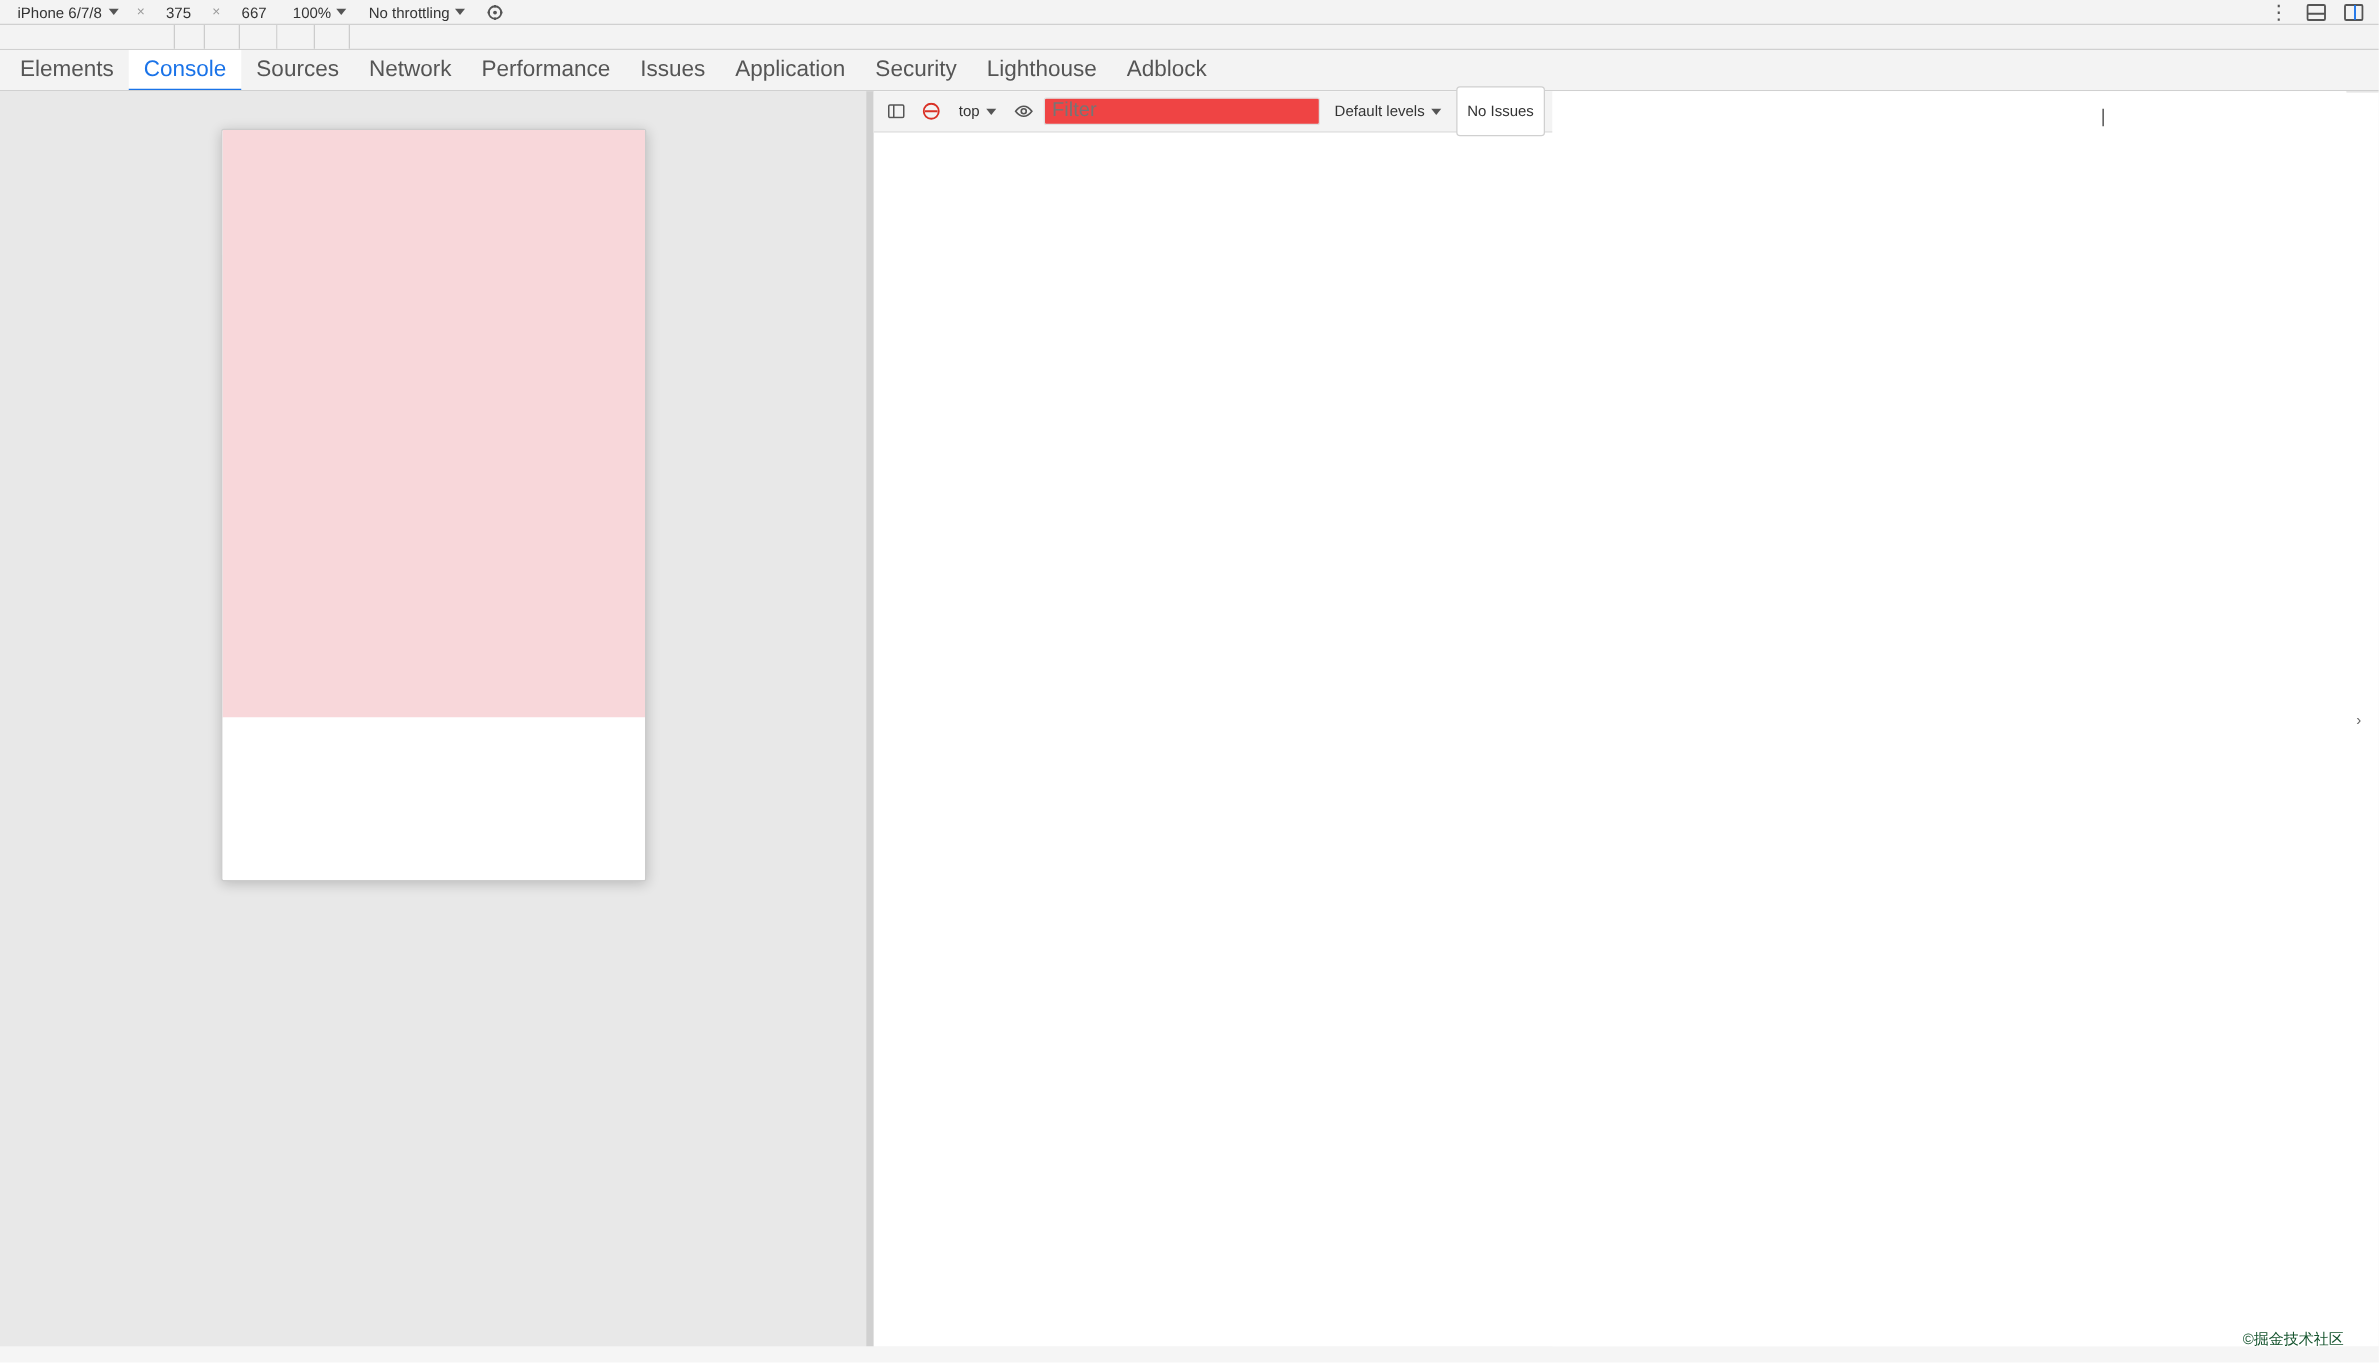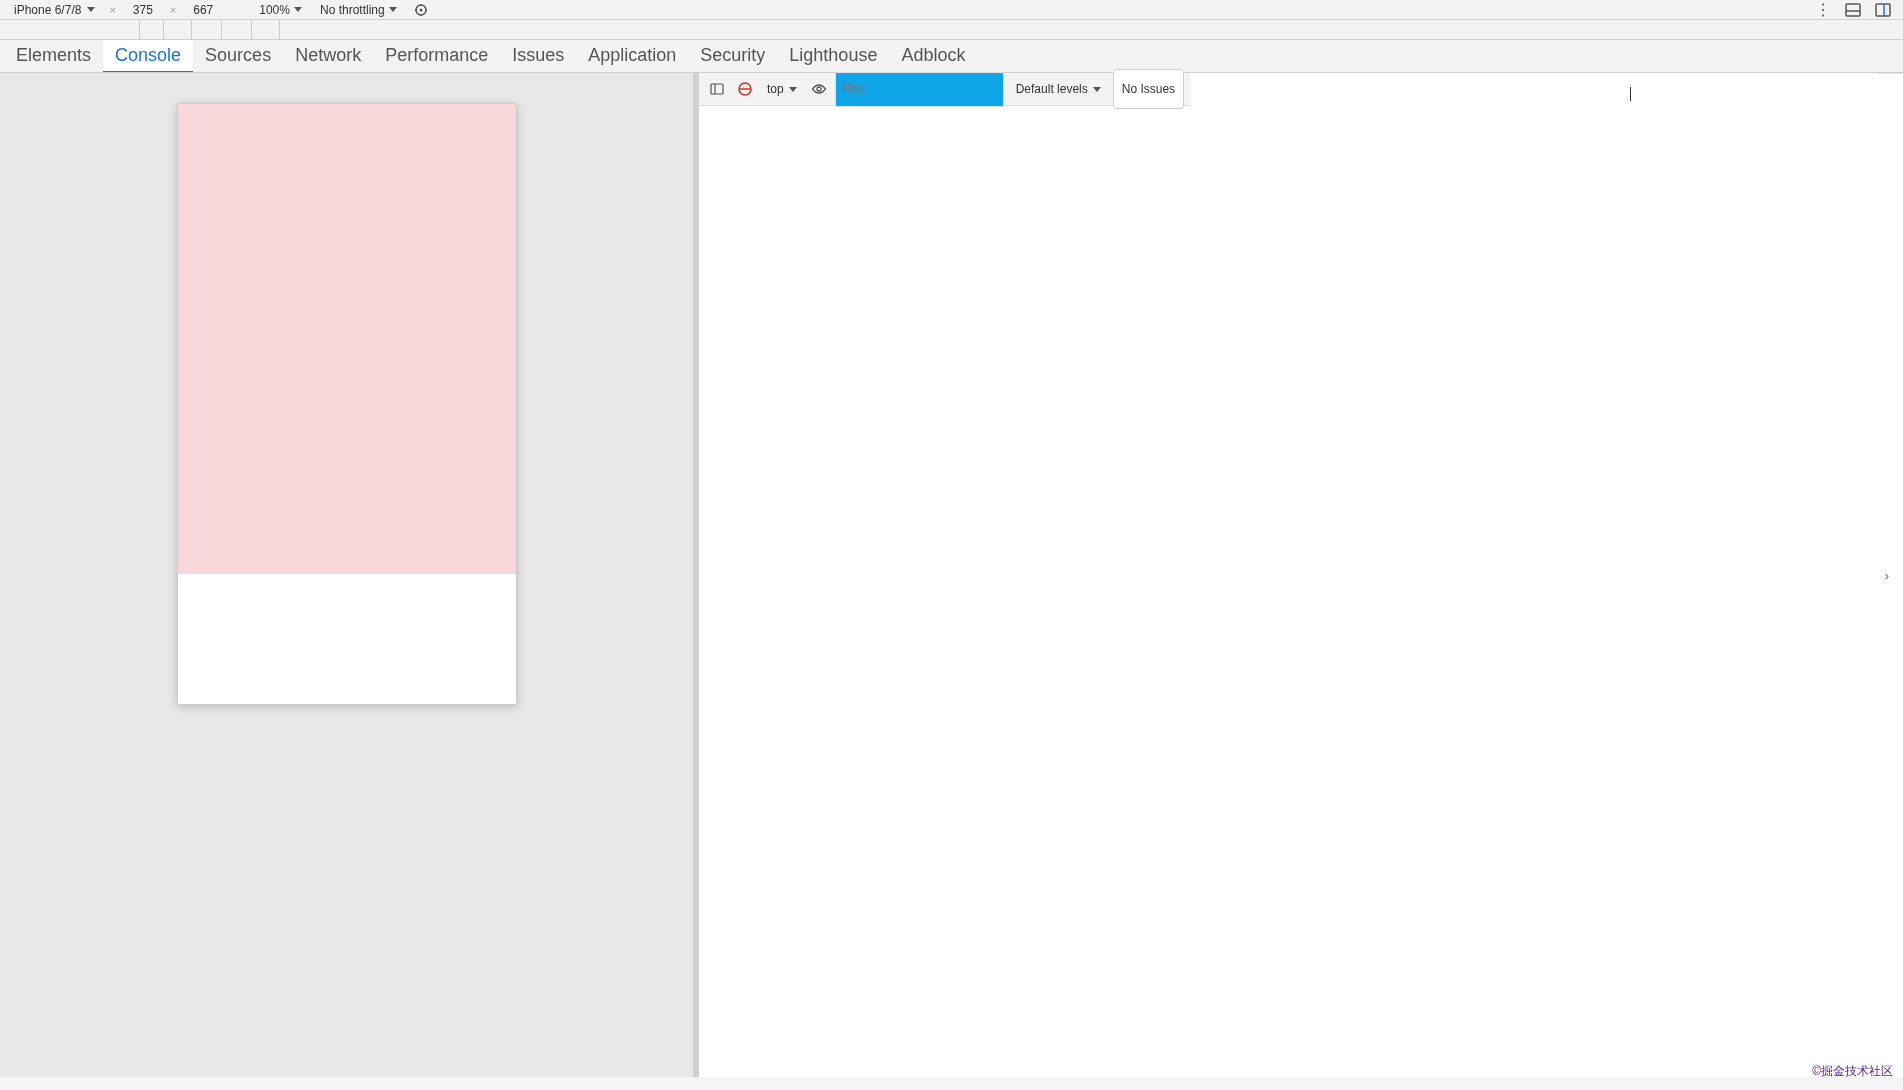--- a/index.html
+++ b/index.html
@@ -52,21 +52,20 @@
 
     .zoom-selector {
       display: flex;
       align-items: center;
       gap: 2px;
       font-size: 12px;
       color: #333;
       cursor: pointer;
       padding: 2px 6px;
       border-radius: 3px;
-      margin-left: 25px;
     }
 
     .throttle-selector {
       display: flex;
       align-items: center;
       gap: 2px;
       font-size: 12px;
       color: #333;
       cursor: pointer;
       padding: 2px 6px;
@@ -243,27 +242,27 @@
       align-items: center;
       justify-content: center;
       border-radius: 3px;
       cursor: pointer;
       color: #555;
       font-size: 13px;
     }
 
     .filter-input {
       flex: 1;
-      height: 35px;
+      height: 22px;
       border: 1px solid #e0e0e0;
       border-radius: 2px;
       padding: 0 6px;
-      font-size: 12px;
+      font-size: 16px;
       outline: none;
-      background: #0ea5e9;
+      background: #ef4444;
     }
 
     .default-levels-btn {
       display: flex;
       align-items: center;
       gap: 3px;
       font-size: 12px;
       color: #333;
       cursor: pointer;
       padding: 2px 8px;
@@ -313,23 +312,23 @@
     .prompt-arrow {
       color: #666;
       font-size: 12px;
       margin-right: 6px;
     }
 
     
     .watermark {
       position: fixed;
       bottom: 10px;
-      right: 10px;
-      font-size: 12px;
-      color: #4c1d95;
+      right: 28px;
+      font-size: 12px;
+      color: #14532d;
       pointer-events: none;
     }
 
     
     .chevron-down {
       display: inline-block;
       width: 0;
       height: 0;
       border-left: 4px solid transparent;
       border-right: 4px solid transparent;

